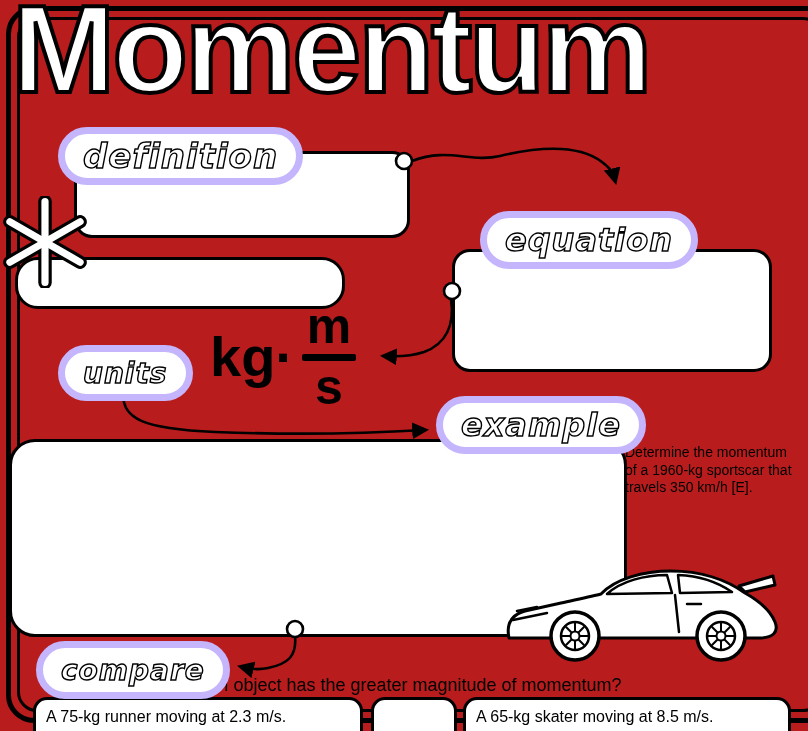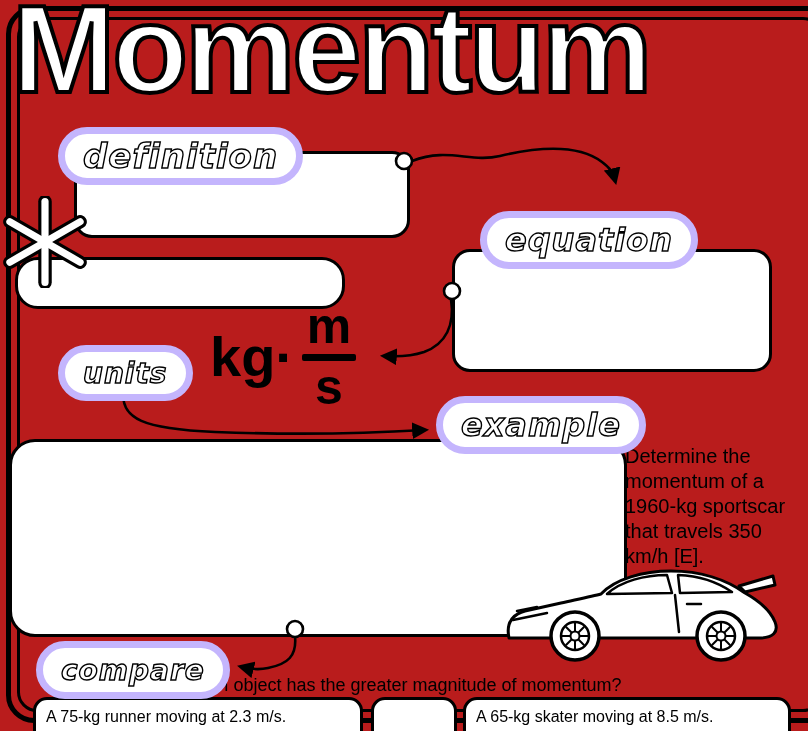--- a/index.html
+++ b/index.html
@@ -48,21 +48,21 @@
   .units-display {
     position:absolute; left:210px; top:303px; z-index:3;
     display:flex; align-items:center; font-weight:bold; color:#000;
   }
   .units-display .kg { font-size:56px; line-height:1;text-align:center; }
   .frac { display:flex; flex-direction:column; align-items:center; margin-left:8px; }
   .frac .num, .frac .den { font-size:50px; line-height:0.95; font-weight:bold; }
   .frac .bar { width:54px; height:7px; background:#000; border-radius:2px; margin:3px 0; }
   .problem-text {
     position:absolute; left:625px; top:444px; width:170px; z-index:3;
-    font-size:20px; line-height:1.25;
+    font-size:14px; line-height:1.25;
   }
   .question {
     position:absolute; left:110px; top:675px; width:580px; z-index:5;
     text-align:center; font-size:18px;
   }
   .overlay { position:absolute; left:0; top:0; z-index:5; pointer-events:none; }
   .car { position:absolute; left:503px; top:552px; width:285px; height:112px; z-index:4; }
 </style>
 </head>
 <body>

